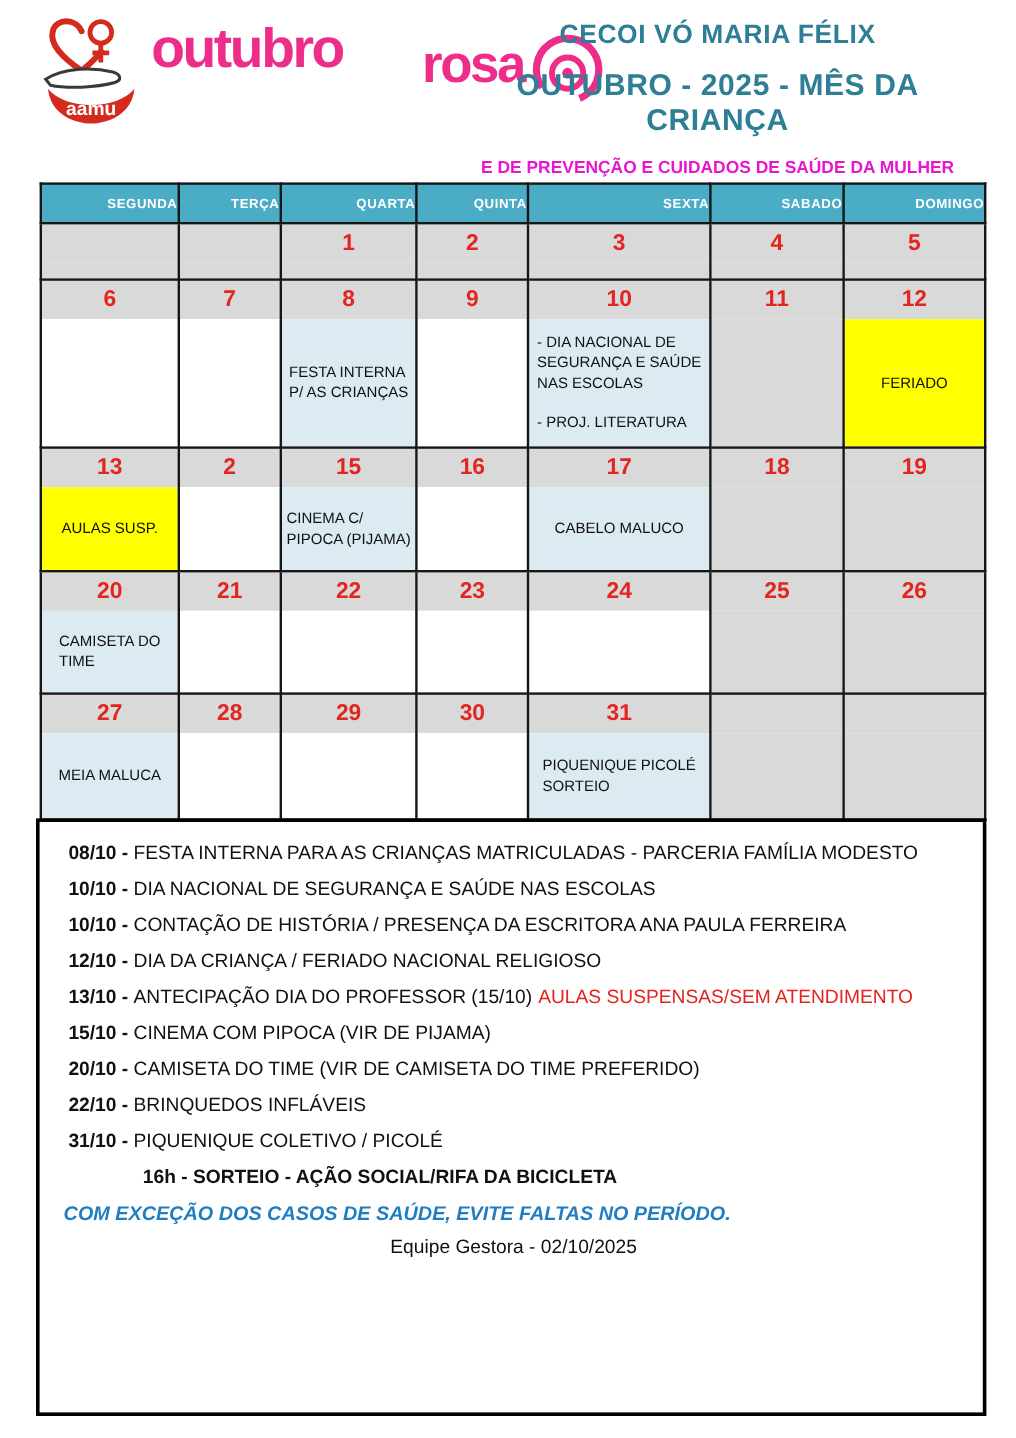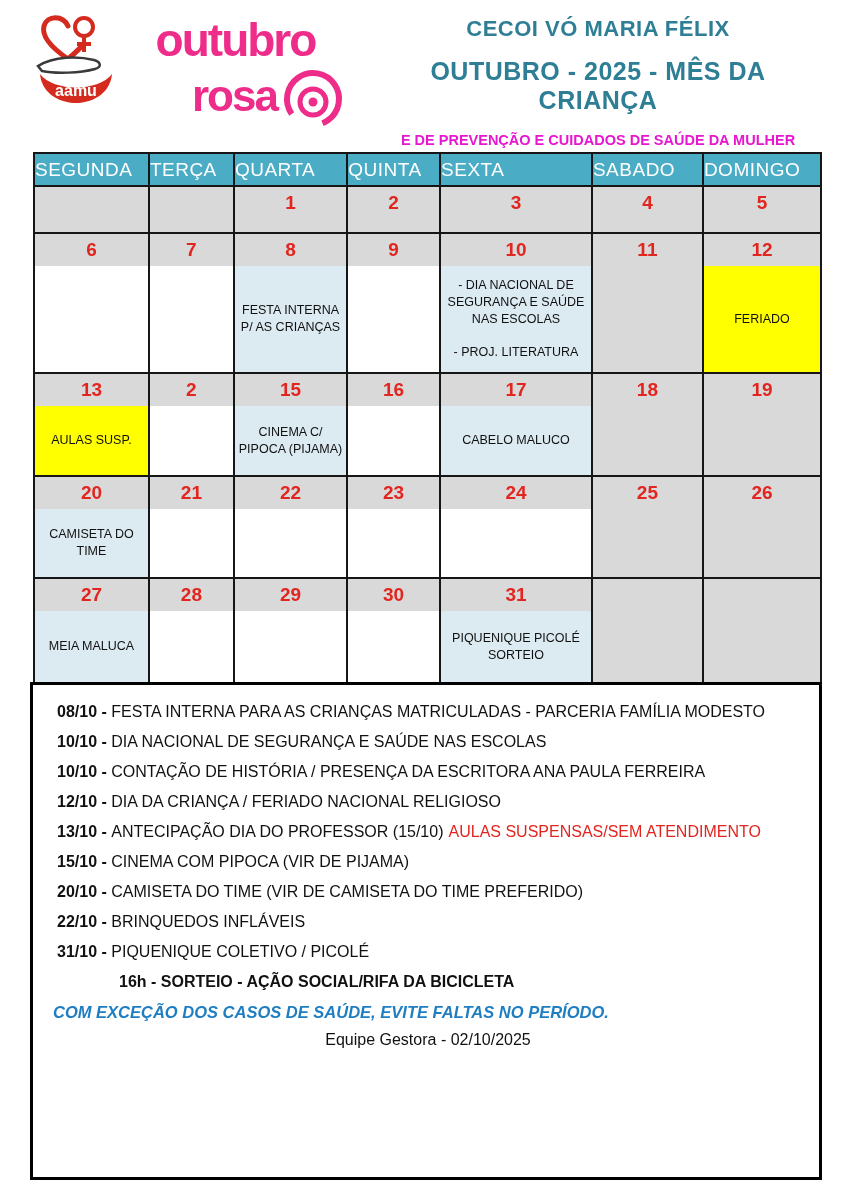--- a/index.html
+++ b/index.html
@@ -6,21 +6,21 @@
   html,body { background:#ffffff; }
   body {
     width:847px; height:1198px; position:relative;
     font-family:"Liberation Sans", sans-serif; color:#111;
   }
   .page { position:absolute; inset:0; overflow:hidden; }
 
   
   .hdr { position:absolute; left:0; top:0; width:847px; height:150px; }
   .logo-wrap { position:absolute; left:34px; top:10px; display:flex; align-items:flex-start; gap:8px; }
-  .campaign { display:flex; flex-direction:column; margin-top:10px;text-align:center; }
+  .campaign { display:flex; flex-direction:row; margin-top:10px; }
   .campaign .l1 {
     font-weight:bold; font-size:46px; line-height:0.9; letter-spacing:-2px;
     color:var(--logo-pink,#EE2D8B);
   }
   .rosa-row { display:flex; align-items:center; margin-top:-6px; margin-left:66px; }
   .campaign .l2 {
     font-weight:bold; font-size:44px; line-height:0.9; letter-spacing:-2px;
     color:var(--logo-pink,#EE2D8B);
   }
   .titles { position:absolute; left:372px; top:16px; width:452px; text-align:center; }
@@ -33,32 +33,32 @@
   .red-stroke { stroke:var(--logo-red,#D42B1E); fill:none; }
   .red-fill { fill:var(--logo-red,#D42B1E); }
 
   
   table.cal {
     position:absolute; left:33px; top:152px; width:789px;
     border-collapse:collapse; table-layout:fixed;
   }
   .cal th {
     background:var(--teal-header-bg,#4BACC6); color:#fff;
-    font-size:19px; font-weight:normal; height:33px;
-    border:2px solid #161616; text-align:left; letter-spacing:0.5px;
+    font-size:11px; font-weight:bold; height:33px;
+    border:2px solid #161616; text-align:right; letter-spacing:0.5px;
   }
   .cal td { border:2px solid #161616; padding:0; vertical-align:top; }
   .numband {
     background:var(--gray-cell,#D9D9D9); color:var(--red,#E2251F);
     font-weight:bold; font-size:19px; text-align:center;
     height:32px; line-height:32px;
   }
   .cellbody {
     display:flex; align-items:center; justify-content:center;
-    text-align:center; font-size:12.5px; line-height:1.35;
+    text-align:left; font-size:12.5px; line-height:1.35;
     white-space:pre-line; padding:2px 3px;
   }
   .bg-white { background:#ffffff; }
   .bg-gray { background:var(--gray-cell,#D9D9D9); }
   .bg-lightblue { background:var(--lightblue-cell,#DCEAF2); }
   .bg-yellow { background:var(--yellow-cell,#FFFF00); }
   tr.wk1 .cellbody { height:13px; }
   tr.wk2 .cellbody { height:106px; }
   tr.wk3 .cellbody { height:69px; }
   tr.wk4 .cellbody { height:68px; }

